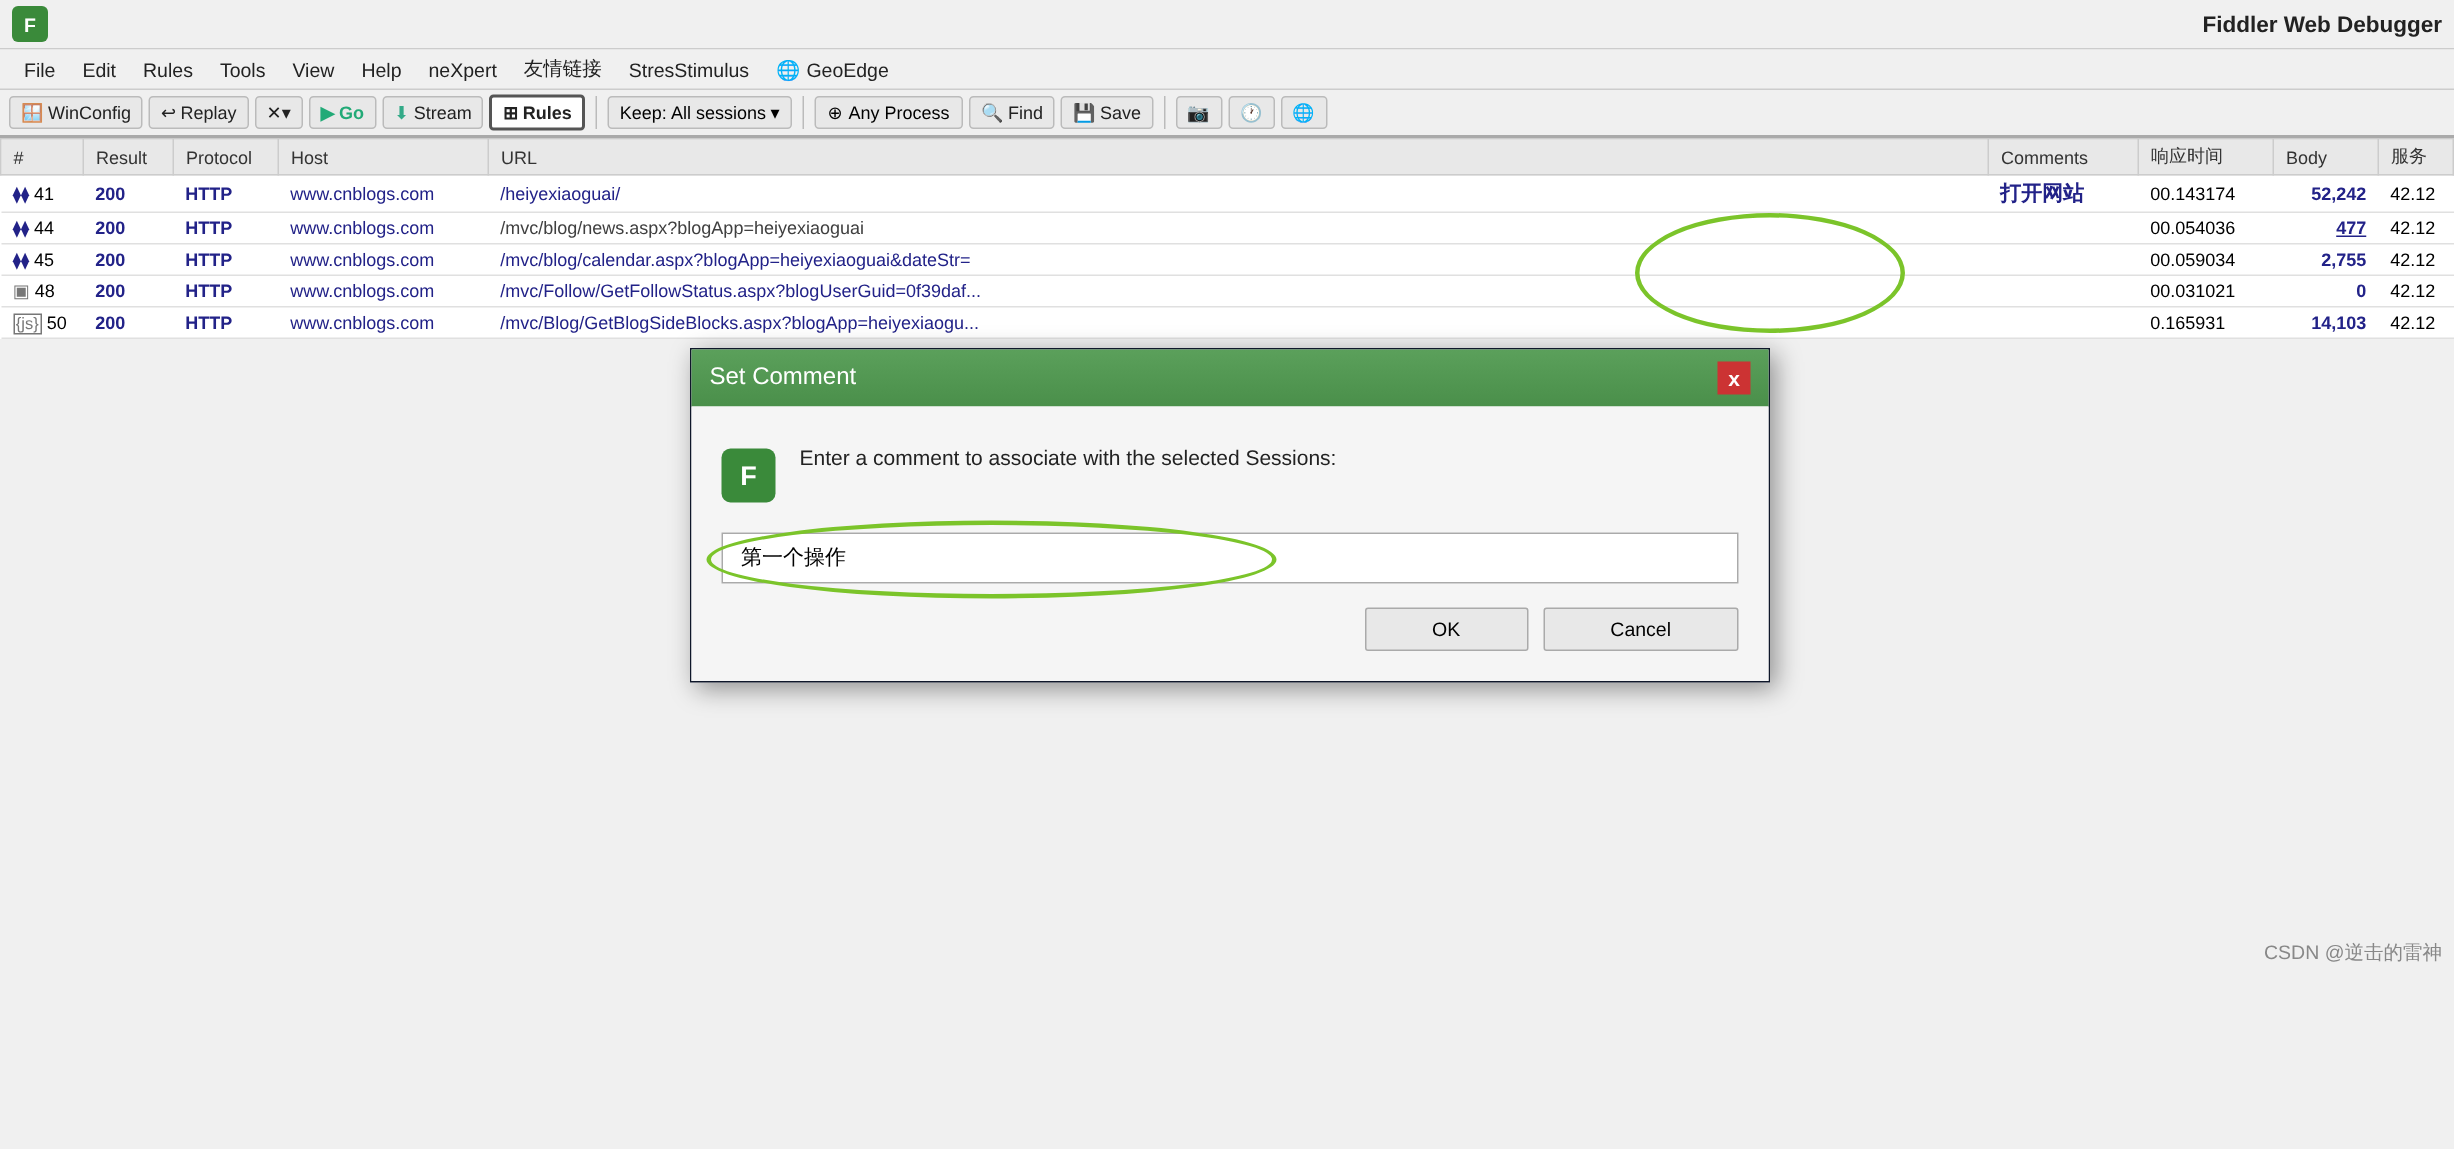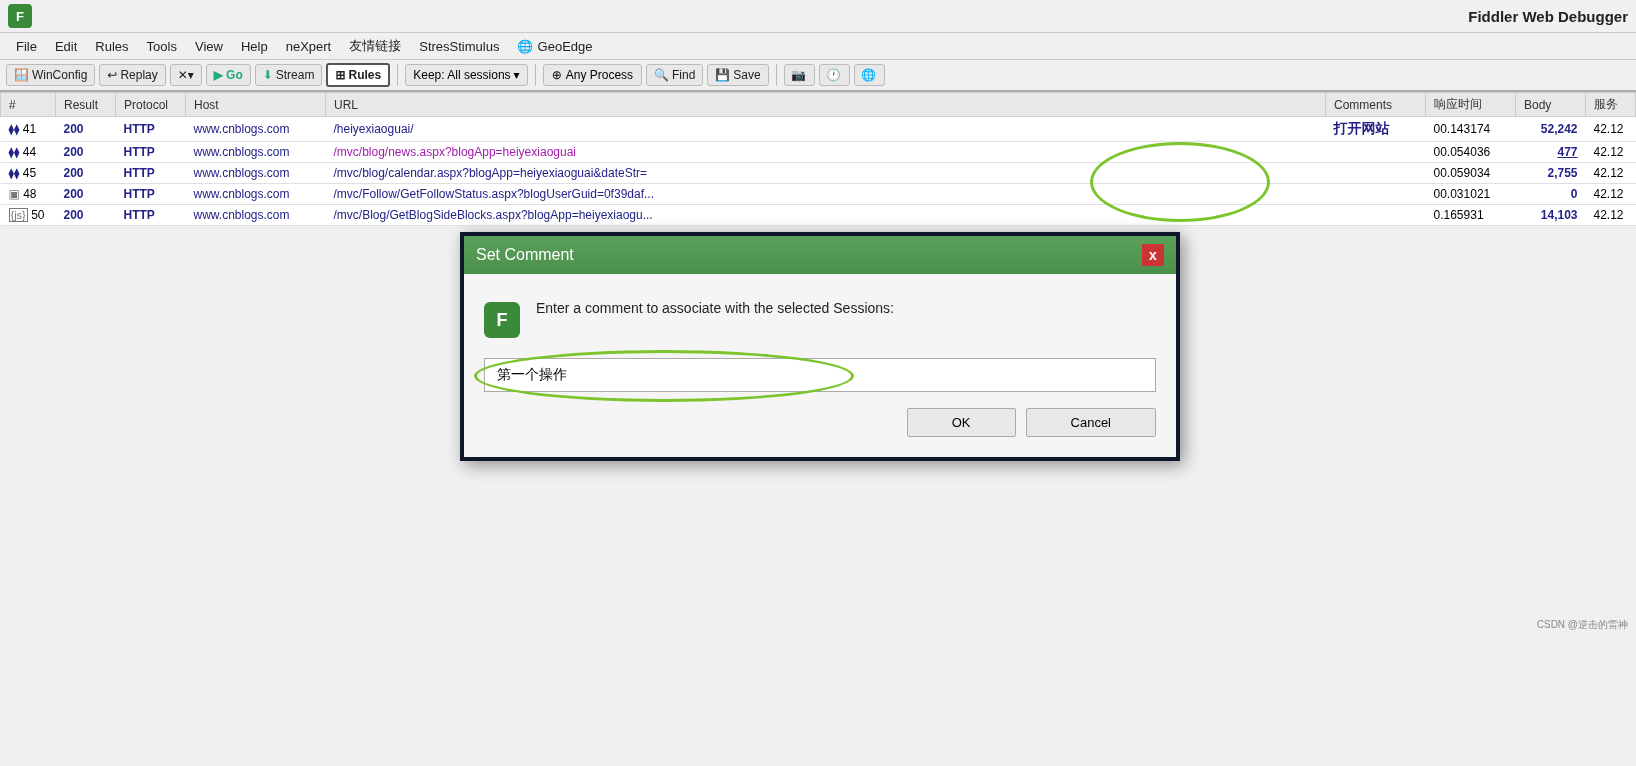--- a/index.html
+++ b/index.html
@@ -121,21 +121,21 @@
     .col-service { width: 50px; }
 
     
     .main-area { position: relative; }
     .dialog {
       position: absolute;
       top: 140px;
       left: 460px;
       width: 720px;
       background: white;
-      border: 4px solid #0f172a;
+      border: 1px solid #0f172a;
       box-shadow: 4px 4px 16px rgba(0,0,0,0.4);
       pointer-events: all;
     }
     .dialog-titlebar {
       background: linear-gradient(to bottom, #5ba05b, #4a8f4a);
       color: white;
       padding: 8px 12px;
       display: flex;
       align-items: center;
       justify-content: space-between;
@@ -206,23 +206,23 @@
       background: #e8e8e8;
       border: 1px solid #aaa;
       cursor: pointer;
       font-size: 13px;
       border-radius: 2px;
     }
 
     
     .watermark {
       position: absolute;
-      bottom: 20px;
+      bottom: 8px;
       right: 8px;
-      font-size: 10px;
+      font-size: 13px;
       color: #888;
     }
 
     .table-container { overflow: hidden; }
   </style>
 </head>
 <body>
 
 <div class="title-bar">
   <div class="title-bar-left">
@@ -335,21 +335,21 @@
       <td class="col-body" style="text-align:right;color:#228;font-weight:bold;">52,242</td>
       <td class="col-service">42.12</td>
     </tr>
           <tr>
       <td class="col-num">
         <span style="color:#228;font-size:11px;">⧫⧫</span> 44
       </td>
       <td class="col-result" style="color:#228;font-weight:bold;">200</td>
       <td class="col-protocol" style="color:#228;font-weight:bold;">HTTP</td>
       <td class="col-host" style="color:#228;">www.cnblogs.com</td>
-      <td class="col-url" style="color:#a21caf;">/mvc/blog/news.aspx?blogApp=heiyexiaoguai</td>
+      <td class="col-url" style="color:#404040;">/mvc/blog/news.aspx?blogApp=heiyexiaoguai</td>
       <td class="col-comments" style="color:#228;font-weight:bold;font-size:14px;"></td>
       <td class="col-time">00.054036</td>
       <td class="col-body" style="text-align:right;color:#228;font-weight:bold;text-decoration:underline;">477</td>
       <td class="col-service">42.12</td>
     </tr>
           <tr>
       <td class="col-num">
         <span style="color:#228;font-size:11px;">⧫⧫</span> 45
       </td>
       <td class="col-result" style="color:#228;font-weight:bold;">200</td>

